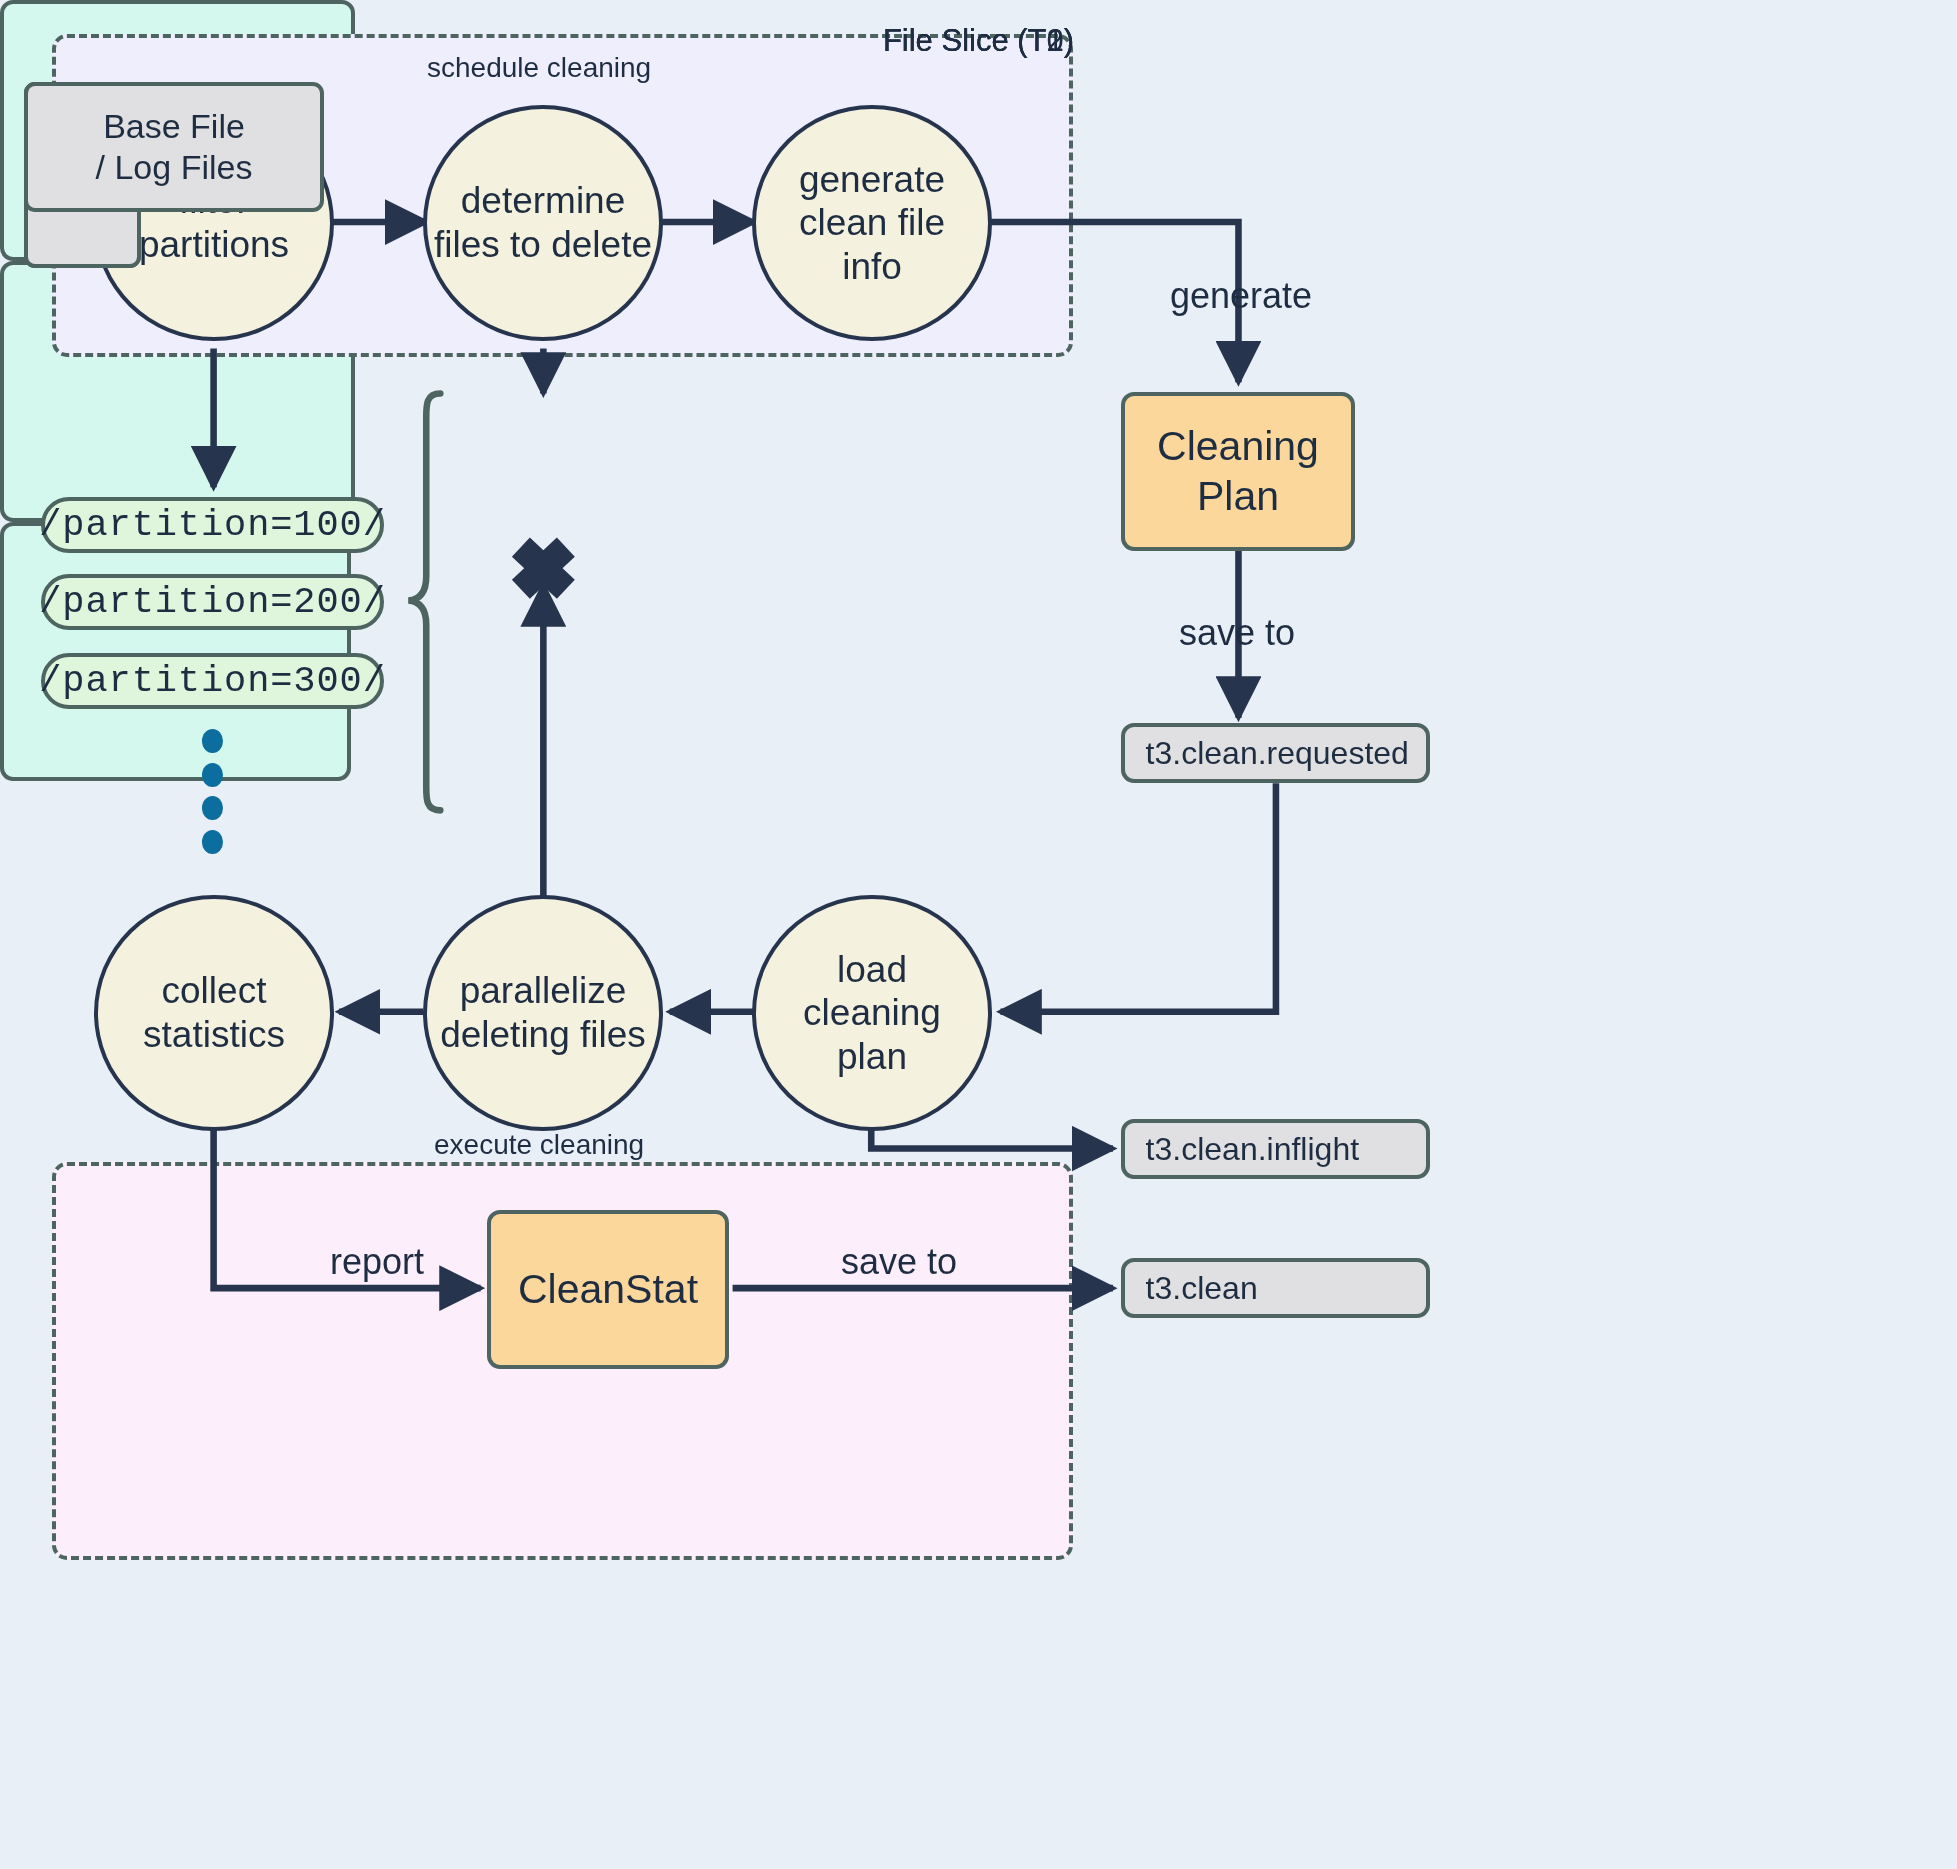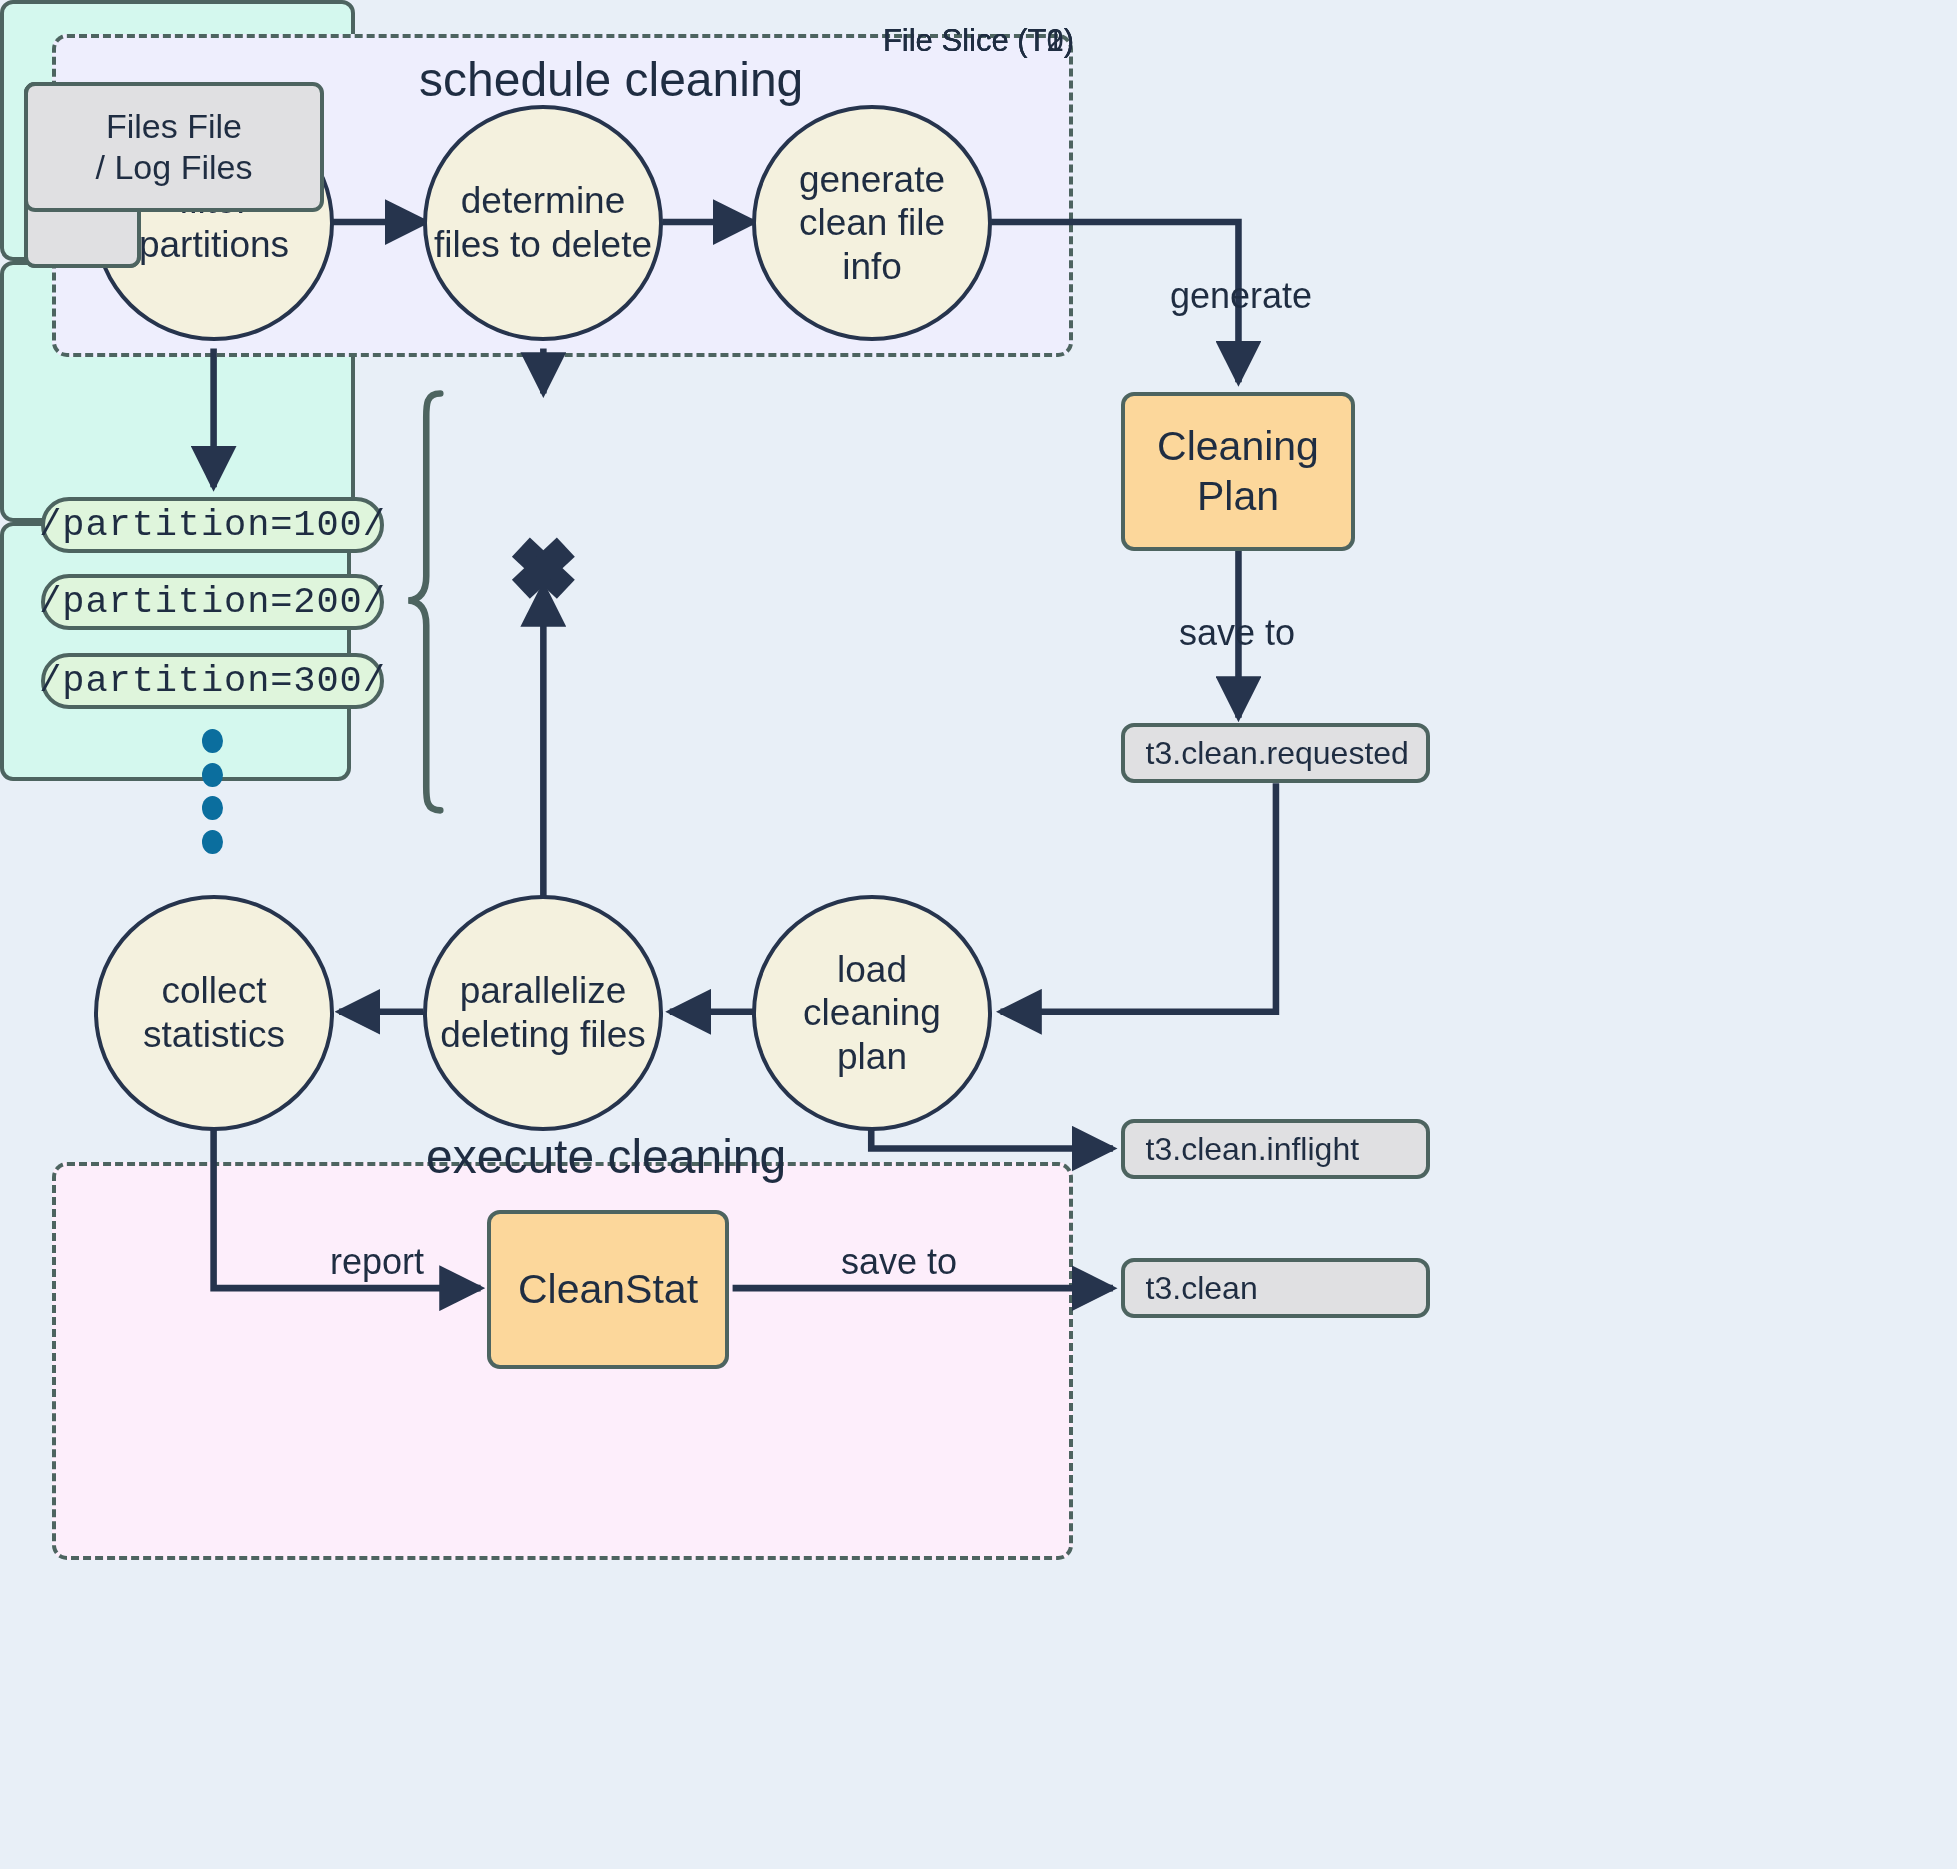--- a/index.html
+++ b/index.html
@@ -16,21 +16,21 @@
   .node{position:absolute;box-sizing:border-box;display:flex;align-items:center;justify-content:center;text-align:center;}
 
   
   .group{
     position:absolute;box-sizing:border-box;
     border:4.7px dashed #4d6460;border-radius:15px;
   }
   .group.schedule{background:#eeeefd;}
   .group.execute{background:#fdeefb;}
   .group-label{
-    position:absolute;font-size:48px;color:#1f2d42;white-space:nowrap;
+    position:absolute;font-size:28px;color:#1f2d42;white-space:nowrap;margin-left:8px;
   }
 
   
   .ellipse{
     background:#f4f1de;border:4.7px solid #26344d;border-radius:50%;
     font-size:37px;line-height:1.18;color:#1f2d42;
   }
 
   
   .pill{
@@ -175,21 +175,21 @@
   </svg>
 
   <div class="slice" style="left:597px;top:476px;width:347px;height:253px;">
     <div class="slice-title">File Slice (T1)</div>
     <div class="inner-file" style="left:24px;top:82px;width:109px;height:178px;"></div>
   </div>
 
   <div class="slice" style="left:729px;top:551px;width:343px;height:251px;">
     <div class="slice-title">File Slice (T2)</div>
     <div class="inner-file" style="left:24px;top:82px;width:292px;height:122px;flex-direction:column;">
-      <span>Files File</span>
+      <span>Base File</span>
       <span>/ Log Files</span>
     </div>
   </div>
 
   <div class="edge-label" style="left:1170px;top:275px;">generate</div>
 
   <div class="node artifact" style="left:1121px;top:392px;width:234px;height:159px;flex-direction:column;">
     <span>Cleaning</span>
     <span>Plan</span>
   </div>

